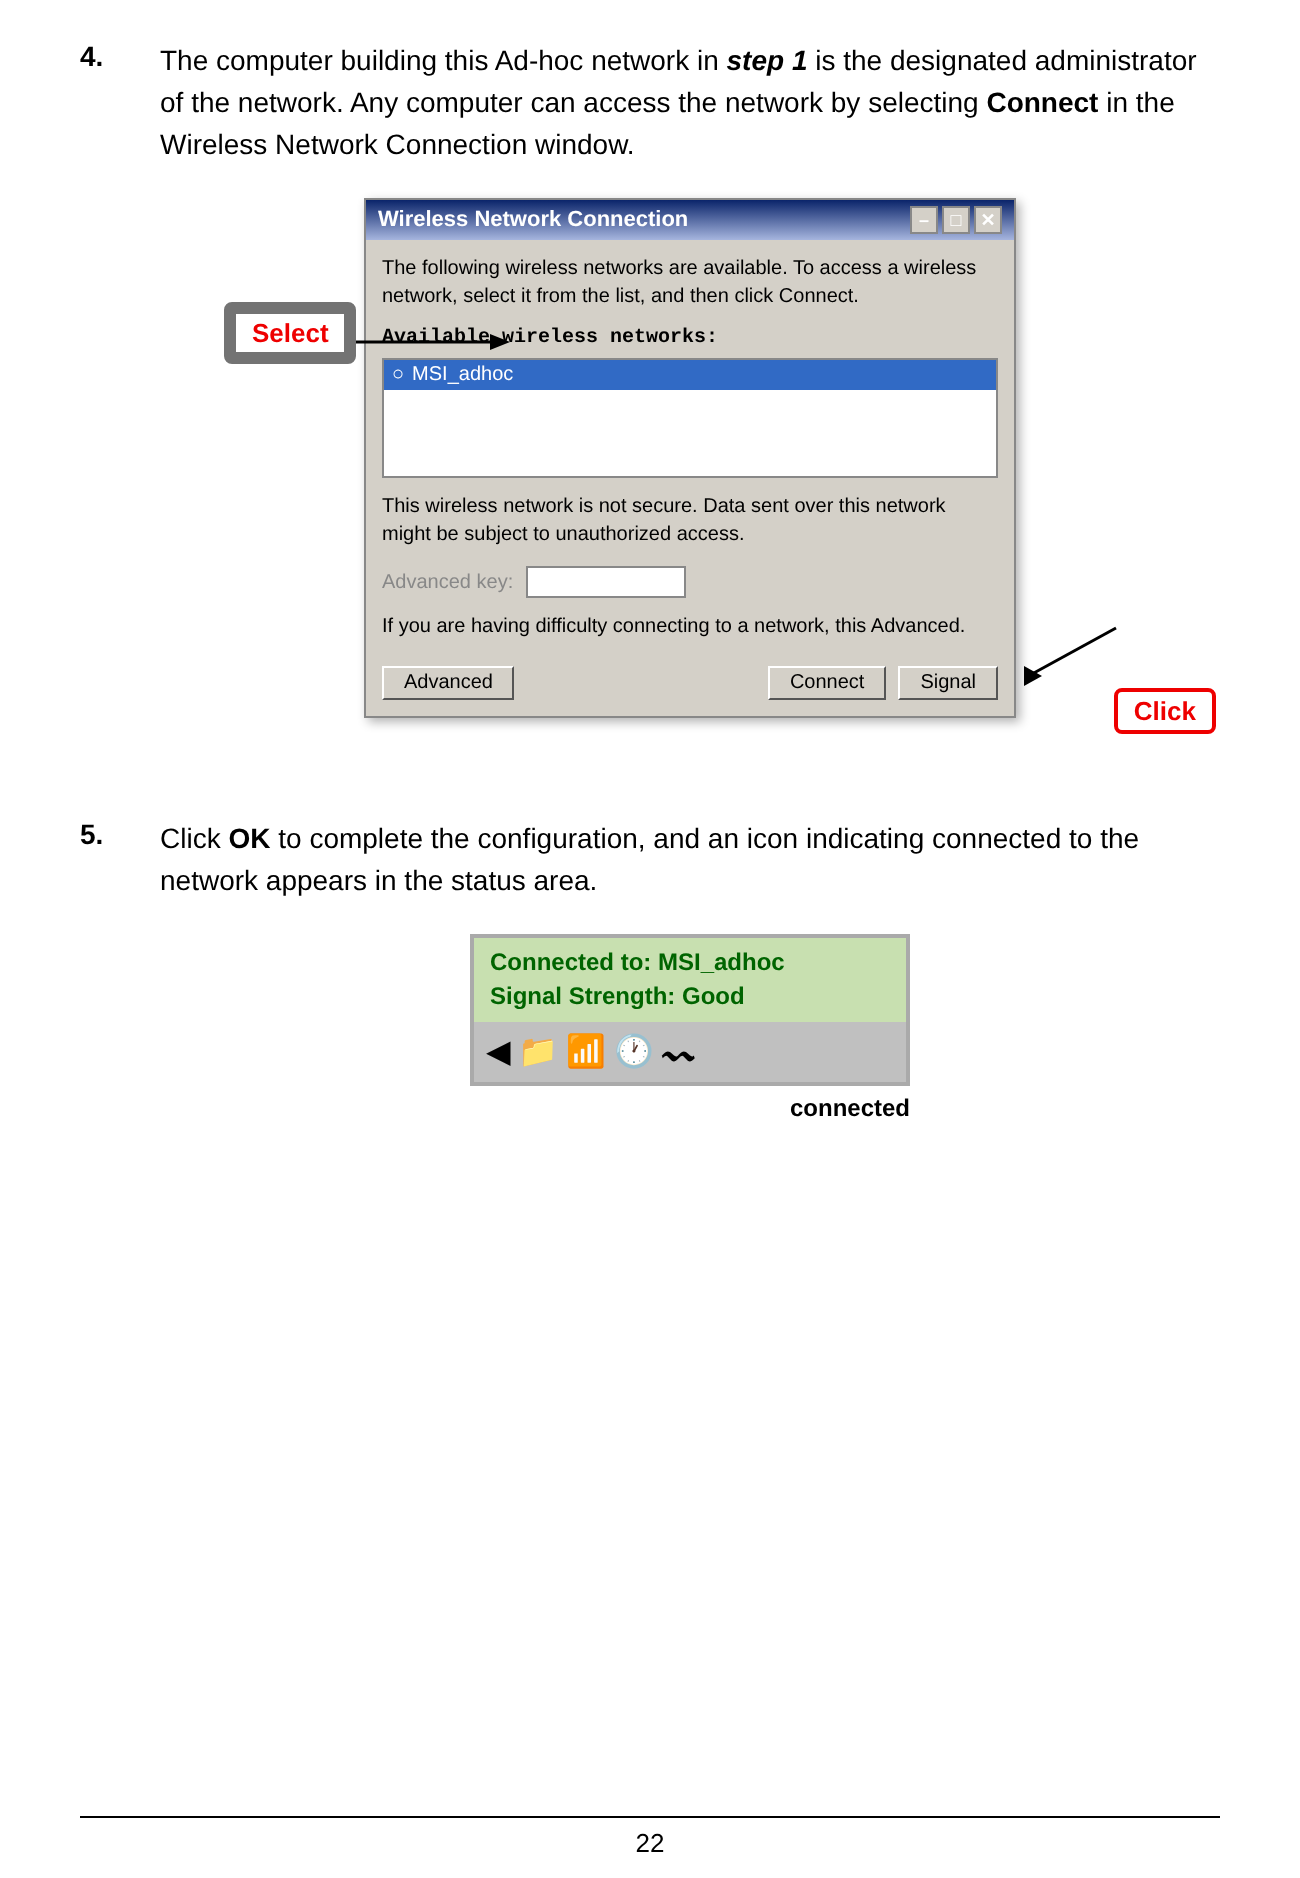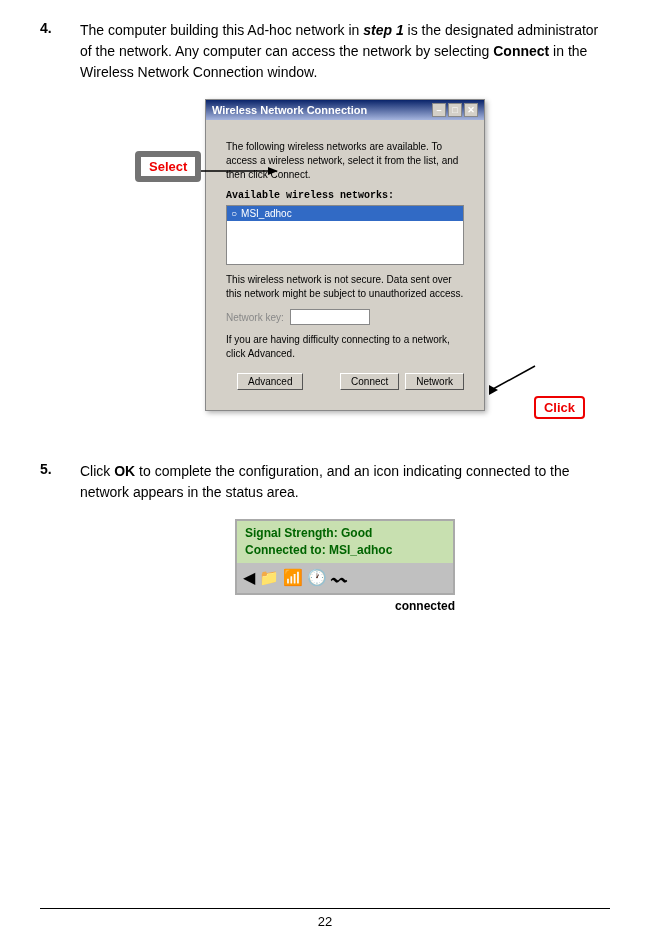--- a/index.html
+++ b/index.html
@@ -43,21 +43,21 @@
     
     .screenshot-area {
       position: relative;
       display: flex;
       justify-content: center;
       margin-bottom: 20px;
     }
 
     
     .dialog-box {
-      width: 280px;
+      width: 326px;
       border: 1px solid #888;
       background: #d4d0c8;
       font-family: 'Tahoma', Arial, sans-serif;
       font-size: 11px;
       box-shadow: 2px 2px 5px rgba(0,0,0,0.3);
       position: relative;
     }
     .dialog-titlebar {
       background: linear-gradient(to bottom, #0a246a, #a6b5de);
       color: white;
@@ -77,21 +77,21 @@
       height: 14px;
       background: #d4d0c8;
       border: 1px solid #888;
       font-size: 9px;
       display: flex;
       align-items: center;
       justify-content: center;
       cursor: pointer;
     }
     .dialog-body {
-      padding: 20px;
+      padding: 8px;
     }
     .dialog-intro-text {
       font-size: 10px;
       color: #000;
       margin-bottom: 8px;
       line-height: 1.4;
     }
     .available-label {
       font-size: 10px;
       font-weight: bold;
@@ -154,21 +154,21 @@
       padding: 2px 10px;
       font-size: 10px;
       cursor: pointer;
       border-top-color: #fff;
       border-left-color: #fff;
       border-bottom-color: #555;
       border-right-color: #555;
     }
     .dialog-btn-advanced {
       margin-right: auto;
-      margin-left: 11px;
+      margin-left: 0;
     }
     .select-badge {
       background: #fff;
       border: 6px solid #737373;
       border-radius: 4px;
       padding: 2px 8px;
       font-size: 13px;
       font-weight: bold;
       color: #e00;
       white-space: nowrap;
@@ -281,30 +281,30 @@
               <div class="dialog-intro-text">The following wireless networks are available. To access a wireless network, select it from the list, and then click Connect.</div>
               <div class="available-label">Available wireless networks:</div>
               <div class="network-list-box">
                 <div class="network-list-item">
                   <span>○</span>
                   <span>MSI_adhoc</span>
                 </div>
               </div>
               <div class="security-warning">This wireless network is not secure. Data sent over this network might be subject to unauthorized access.</div>
               <div class="network-key-row">
-                <span class="network-key-label">Network key:</span>
+                <span class="network-key-label">Advanced key:</span>
                 <div class="network-key-input"></div>
               </div>
-              <div class="difficulty-text">If you are having difficulty connecting to a network, click Advanced.</div>
+              <div class="difficulty-text">If you are having difficulty connecting to a network, this Advanced.</div>
               <div class="dialog-buttons">
                 <div style="flex:1;">
                   <button class="dialog-btn dialog-btn-advanced">Advanced</button>
                 </div>
                 <button class="dialog-btn">Connect</button>
-                <button class="dialog-btn">Network</button>
+                <button class="dialog-btn">Signal</button>
               </div>
             </div>
           </div>
 
           <svg width="60" height="40" style="position:absolute; right:-60px; bottom:10px; z-index:9;">
             <line x1="50" y1="5" x2="8" y2="28" stroke="#000" stroke-width="1.5"></line>
             <polygon points="4,24 4,34 13,29" fill="#000"></polygon>
           </svg>
 
           <div style="position:absolute; right:-100px; bottom:-8px; z-index:10;">
@@ -320,22 +320,22 @@
     <div class="step-number">5.</div>
     <div class="step-content">
       <div class="step-text">
         <span>Click </span><b>OK</b><span> to complete the configuration, and an icon indicating connected to the network appears in the status area.</span>
       </div>
 
       <div class="status-screenshot">
         <div>
           <div class="status-box">
             <div class="status-connected-text">
+              <div>Connected to: MSI_adhoc</div>
               <div>Signal Strength: Good</div>
-              <div>Connected to: MSI_adhoc</div>
             </div>
             <div class="status-taskbar">
               <span class="taskbar-icon">◀</span>
               <span class="taskbar-icon">📁</span>
               <span class="taskbar-icon">📶</span>
               <span class="taskbar-icon">🕐</span>
               <span class="taskbar-icon">〰</span>
             </div>
           </div>
           <div class="connected-label">connected</div>

